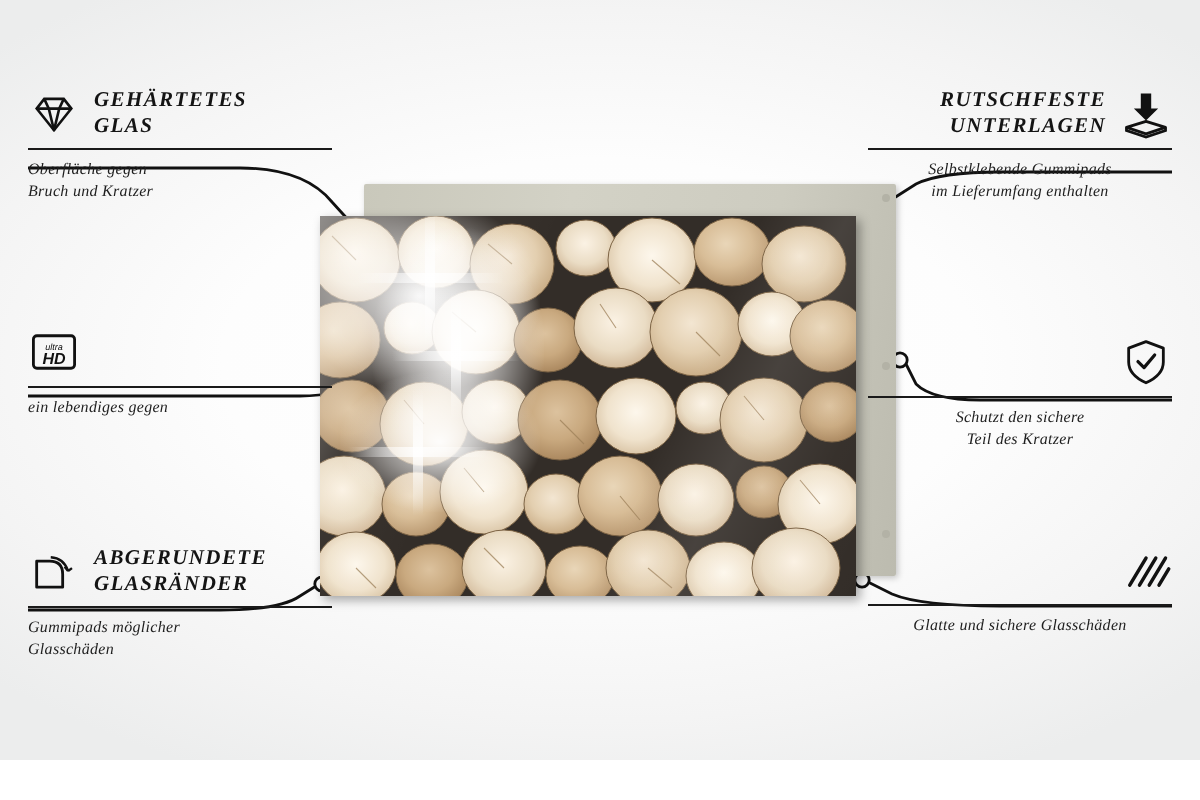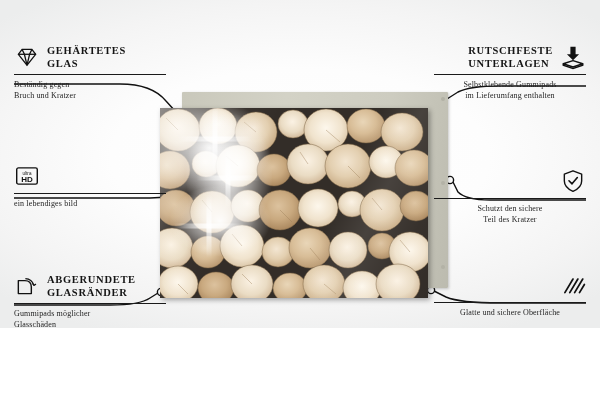--- a/index.html
+++ b/index.html
@@ -9,23 +9,24 @@
   body {
     width: 600px;
     height: 400px;
     overflow: hidden;
     font-family: "Liberation Serif", "DejaVu Serif", serif;
     background: #ffffff;
   }
   #stage {
     position: relative;
     width: 600px;
-    height: 328px;
+    height: 380px;
     background: radial-gradient(ellipse 70% 60% at 50% 48%, #ffffff 0%, #fdfdfd 45%, #f4f4f4 78%, #eceded 100%);
     overflow: hidden;
+    font-style: italic;
   }
 
   
   #connectors {
     position: absolute;
     left: 0; top: 0;
     width: 600px; height: 400px;
     pointer-events: none;
   }
 
@@ -125,21 +126,21 @@
   .feature.left .head { justify-content: flex-start; }
   .feature.right .head { justify-content: flex-end; }
   .feature .title {
     font-size: 10.5px;
     letter-spacing: 0.7px;
     font-weight: 700;
     color: #141414;
     line-height: 13px;
     text-transform: uppercase;
   }
-  .feature.right .title { text-align: left; }
+  .feature.right .title { text-align: right; }
   .feature .rule {
     height: 1px;
     background: #1a1a1a;
     margin-top: 4px;
   }
   .feature .desc {
     font-size: 8px;
     line-height: 11px;
     color: #1e1e1e;
     margin-top: 4px;
@@ -321,36 +322,36 @@
           <path d="M7.5 5 L9.6 9.5 L12 19.5"></path>
           <path d="M16.5 5 L14.4 9.5 L12 19.5"></path>
       </svg>
       <div class="title">
         <div>GEHÄRTETES</div>
         <div>GLAS</div>
       </div>
     </div>
     <div class="rule"></div>
     <div class="desc">
-      <div>Beständig gegen</div>
+      <div>Oberfläche gegen</div>
       <div>Bruch und Kratzer</div>
     </div>
   </div>
 
   <div class="feature left" id="f-hd-print">
     <div class="head">
       <svg class="icon" viewBox="0 0 24 24">
         <rect x="2.5" y="4.5" width="19" height="15" rx="1.6" fill="none" stroke="#111" stroke-width="1.3"></rect>
         <text x="12" y="11" font-family="Liberation Sans, sans-serif" font-size="4.2" text-anchor="middle" fill="#111">ultra</text>
         <text x="12" y="17.4" font-family="Liberation Sans, sans-serif" font-size="7.4" font-weight="bold" text-anchor="middle" fill="#111">HD</text>
       </svg>
     </div>
     <div class="rule"></div>
     <div class="desc">
-      <div>ein lebendiges bild</div>
+      <div>ein lebendiges gegen</div>
     </div>
   </div>
 
   <div class="feature left" id="f-rounded-edges">
     <div class="head">
       <svg class="icon" viewBox="0 0 24 24" fill="none" stroke="#111" stroke-width="1.3">
         <path d="M4 7 V19 H16 V13 Q16 7 10 7 Z" stroke-linejoin="round"></path>
         <path d="M10.5 5.2 Q16.5 5.6 18.5 11.5" stroke-width="1.1"></path>
         <path d="M18.5 11.5 L16.9 9.6 M18.5 11.5 L20.3 10.2" stroke-width="1.1"></path>
       </svg>
@@ -403,17 +404,17 @@
     <div class="head">
       <svg class="icon" viewBox="0 0 24 24" stroke="#111" stroke-width="1.6" fill="none" stroke-linecap="round">
         <path d="M4.5 19 L12 6.5"></path>
         <path d="M9 19 L16.5 6.5"></path>
         <path d="M13.5 19 L21 6.5"></path>
         <path d="M18 19 L22.5 11.5"></path>
       </svg>
     </div>
     <div class="rule"></div>
     <div class="desc">
-      <div>Glatte und sichere Oberfläche</div>
+      <div>Glatte und sichere Glasschäden</div>
     </div>
   </div>
 
 </div>
 
 </body></html>

